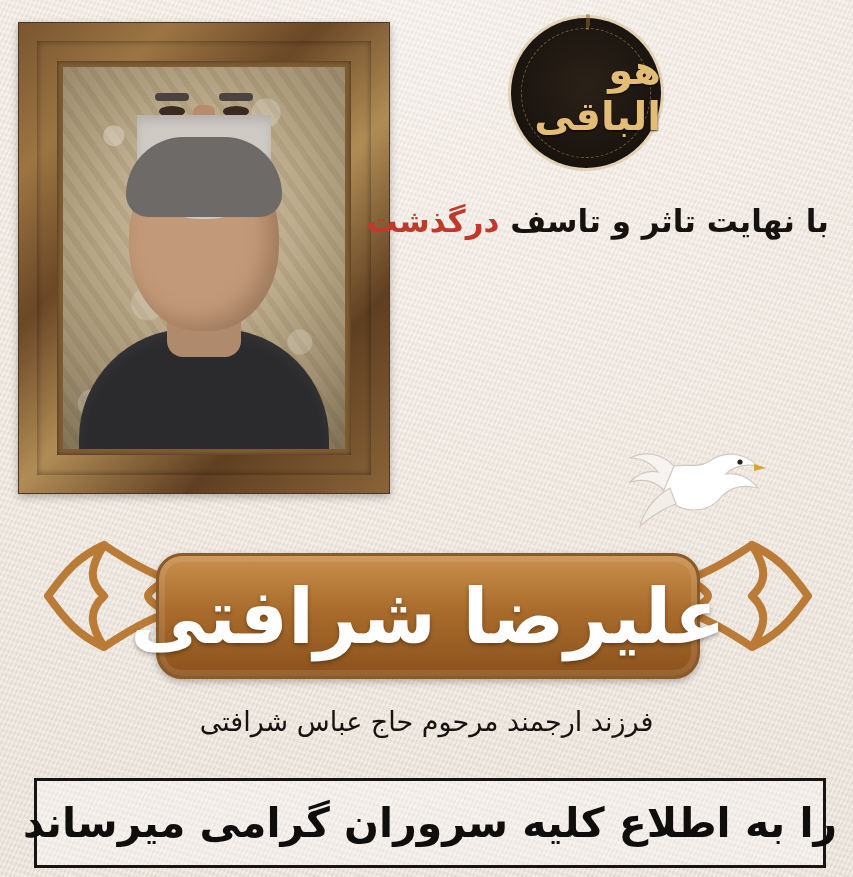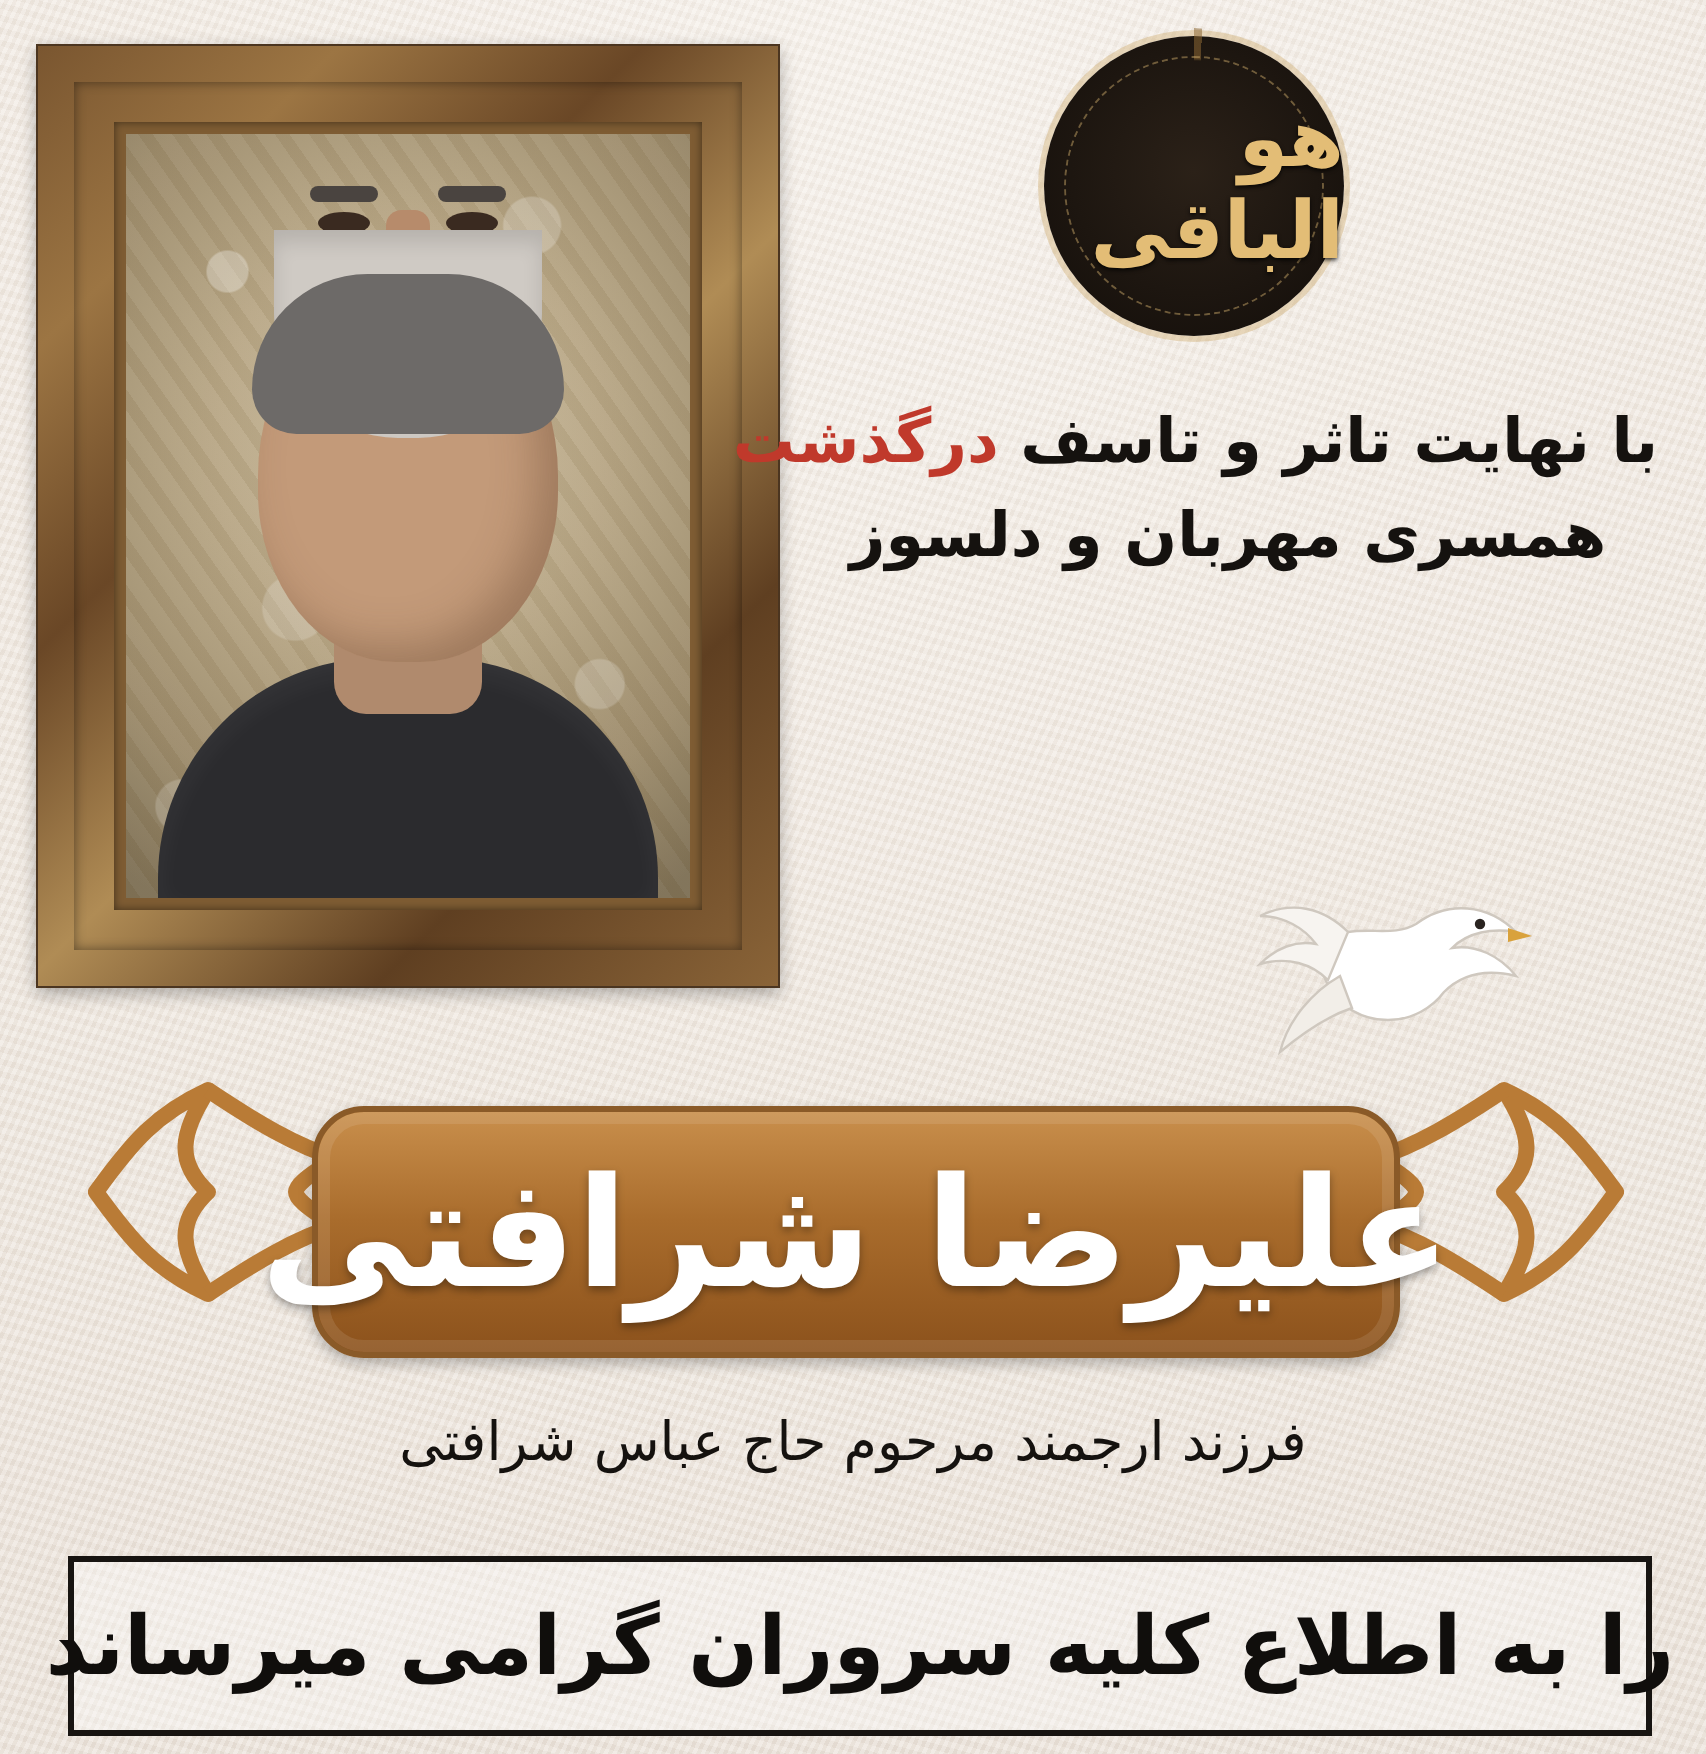--- a/index.html
+++ b/index.html
@@ -178,21 +178,21 @@
     transform: translateX(-50%);
     width: 22px;
     height: 36px;
     background: #b78b6b;
     border-radius: 10px 10px 14px 14px;
   }
 
   
   .ornament {
     position: absolute;
-    left: 522px;
+    left: 511px;
     top: 18px;
     width: 150px;
     height: 150px;
   }
   .ornament .disc {
     position: absolute;
     inset: 0;
     border-radius: 50%;
     background:
       radial-gradient(circle at 50% 45%, #2b2118 0%, #1d1610 55%, #120d09 100%);
@@ -366,23 +366,20 @@
     <div class="disc"></div>
     <div class="rays"></div>
     <div class="ring"></div>
     <div class="calligraphy">هو الباقی</div>
   </div>
 
   <div class="intro">
     <div class="line">
       <span>با نهایت تاثر و تاسف </span><span class="highlight">درگذشت</span>
     </div>
-    <div class="line">
-      <span>همسری مهربان و دلسوز</span>
-    </div>
   </div>
 
   <div class="dove">
     <svg viewBox="0 0 160 160" width="160" height="160" aria-hidden="true">
       <g fill="#ffffff" stroke="#cfc8bf" stroke-width="1.2">
         <path d="M96 70 C112 58 132 60 146 74 C134 72 122 74 114 82 C126 80 138 86 146 96
                  C130 92 118 96 110 104 C104 112 94 118 82 118 C66 118 54 108 50 96
                  C46 86 52 76 62 74 C74 72 86 76 96 70 Z"></path>
         <path d="M62 74 C50 62 34 58 18 66 C30 66 40 72 46 80 C36 78 26 82 18 90
                  C32 86 44 90 52 98 Z" fill="#f7f4f0"></path>

